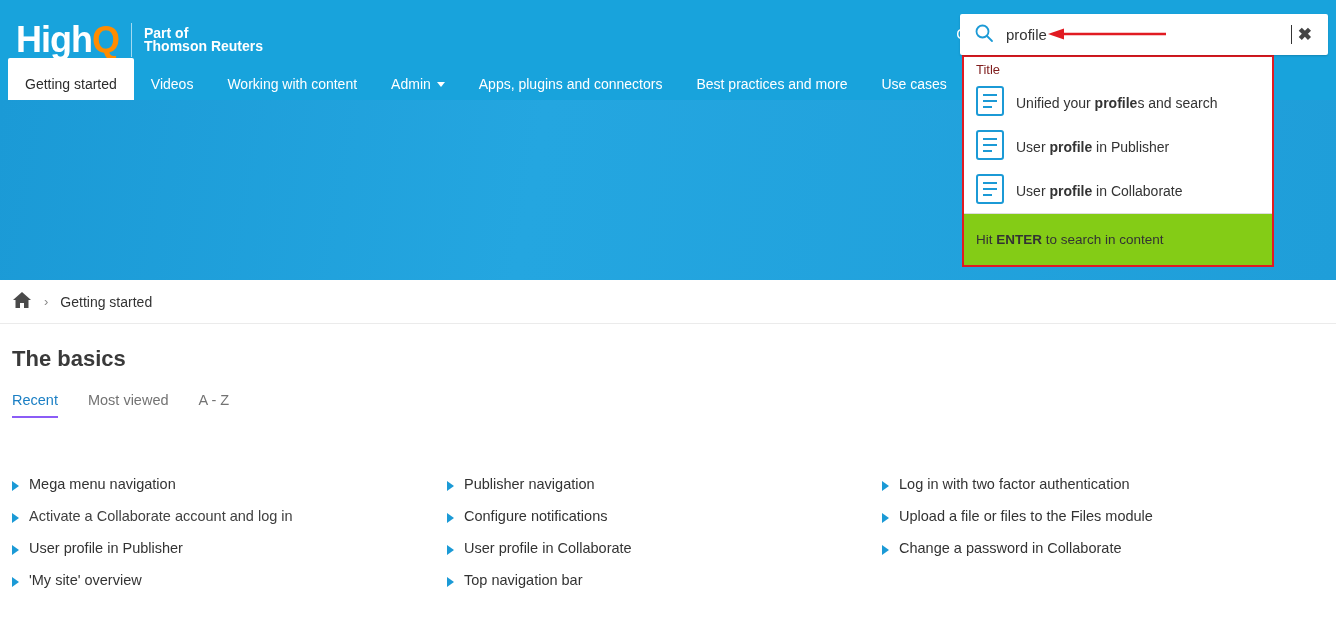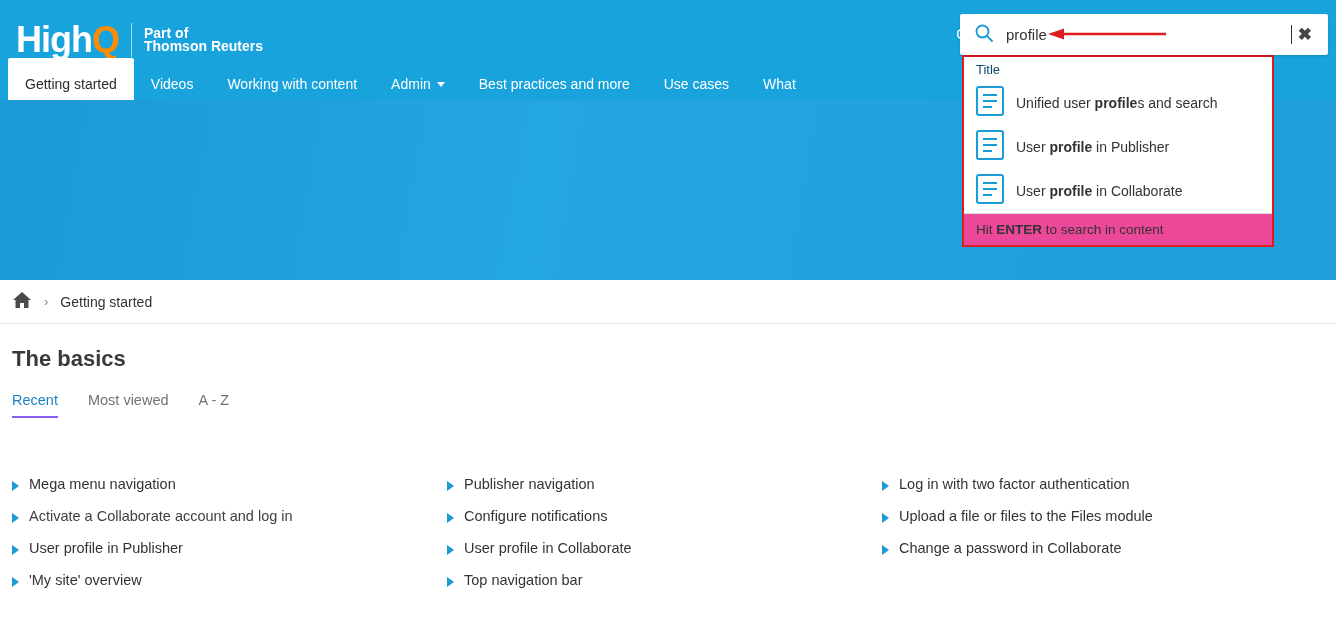--- a/index.html
+++ b/index.html
@@ -121,42 +121,42 @@
   }
   .suggest-inner {
     position: absolute;
     left: 2px; top: 0px;
     width: 312px;
     border: 2px solid #e11b22;
     background: #ffffff;
   }
   .suggest-title {
     font-size: 13px;
-    color: #0c4a6e;
+    color: #7f1d1d;
     padding: 5px 12px 4px 12px;
   }
   .suggest-item {
     display: flex;
     align-items: center;
     gap: 12px;
     padding: 5px 12px;
     cursor: pointer;
   }
   .doc-icon { flex: none; }
   .suggest-label {
     font-size: 14px;
     color: #333333;
   }
   .suggest-label b { font-weight: bold; }
   .suggest-footer {
-    background: #ec4899;
+    background: #84cc16;
     border-top: 1px solid #dddddd;
     font-size: 13.5px;
     color: #333333;
-    padding: 8px 12px;
+    padding: 18px 12px;
   }
   .suggest-footer b { font-weight: bold; }
   .panel-filler {
     position: absolute;
     left: 314px; top: 0;
     width: 54px;
     background: #ffffff;
     height: 100%;
   }
 
@@ -317,21 +317,21 @@
 
       <div class="suggest-item">
         <span class="doc-icon">
           <svg width="28" height="30" viewBox="0 0 28 30">
             <rect x="1" y="1" width="26" height="28" rx="2" fill="#ffffff" stroke="#1b9ad6" stroke-width="2"></rect>
             <line x1="7" y1="9" x2="21" y2="9" stroke="#1b9ad6" stroke-width="2"></line>
             <line x1="7" y1="15" x2="21" y2="15" stroke="#1b9ad6" stroke-width="2"></line>
             <line x1="7" y1="21" x2="16" y2="21" stroke="#1b9ad6" stroke-width="2"></line>
           </svg>
         </span>
-        <span class="suggest-label"><span>Unified user </span><b>profile</b><span>s and search</span></span>
+        <span class="suggest-label"><span>Unified your </span><b>profile</b><span>s and search</span></span>
       </div>
 
       <div class="suggest-item">
         <span class="doc-icon">
           <svg width="28" height="30" viewBox="0 0 28 30">
             <rect x="1" y="1" width="26" height="28" rx="2" fill="#ffffff" stroke="#1b9ad6" stroke-width="2"></rect>
             <line x1="7" y1="9" x2="21" y2="9" stroke="#1b9ad6" stroke-width="2"></line>
             <line x1="7" y1="15" x2="21" y2="15" stroke="#1b9ad6" stroke-width="2"></line>
             <line x1="7" y1="21" x2="16" y2="21" stroke="#1b9ad6" stroke-width="2"></line>
           </svg>
@@ -364,20 +364,23 @@
     <span>Videos</span>
   </div>
   <div class="subnav-item">
     <span>Working with content</span>
   </div>
   <div class="subnav-item">
     <span>Admin</span>
     <span class="caret-dark"></span>
   </div>
   <div class="subnav-item">
+    <span>Apps, plugins and connectors</span>
+  </div>
+  <div class="subnav-item">
     <span>Best practices and more</span>
   </div>
   <div class="subnav-item">
     <span>Use cases</span>
   </div>
   <div class="subnav-item">
     <span>What</span>
   </div>
 </div>
 

